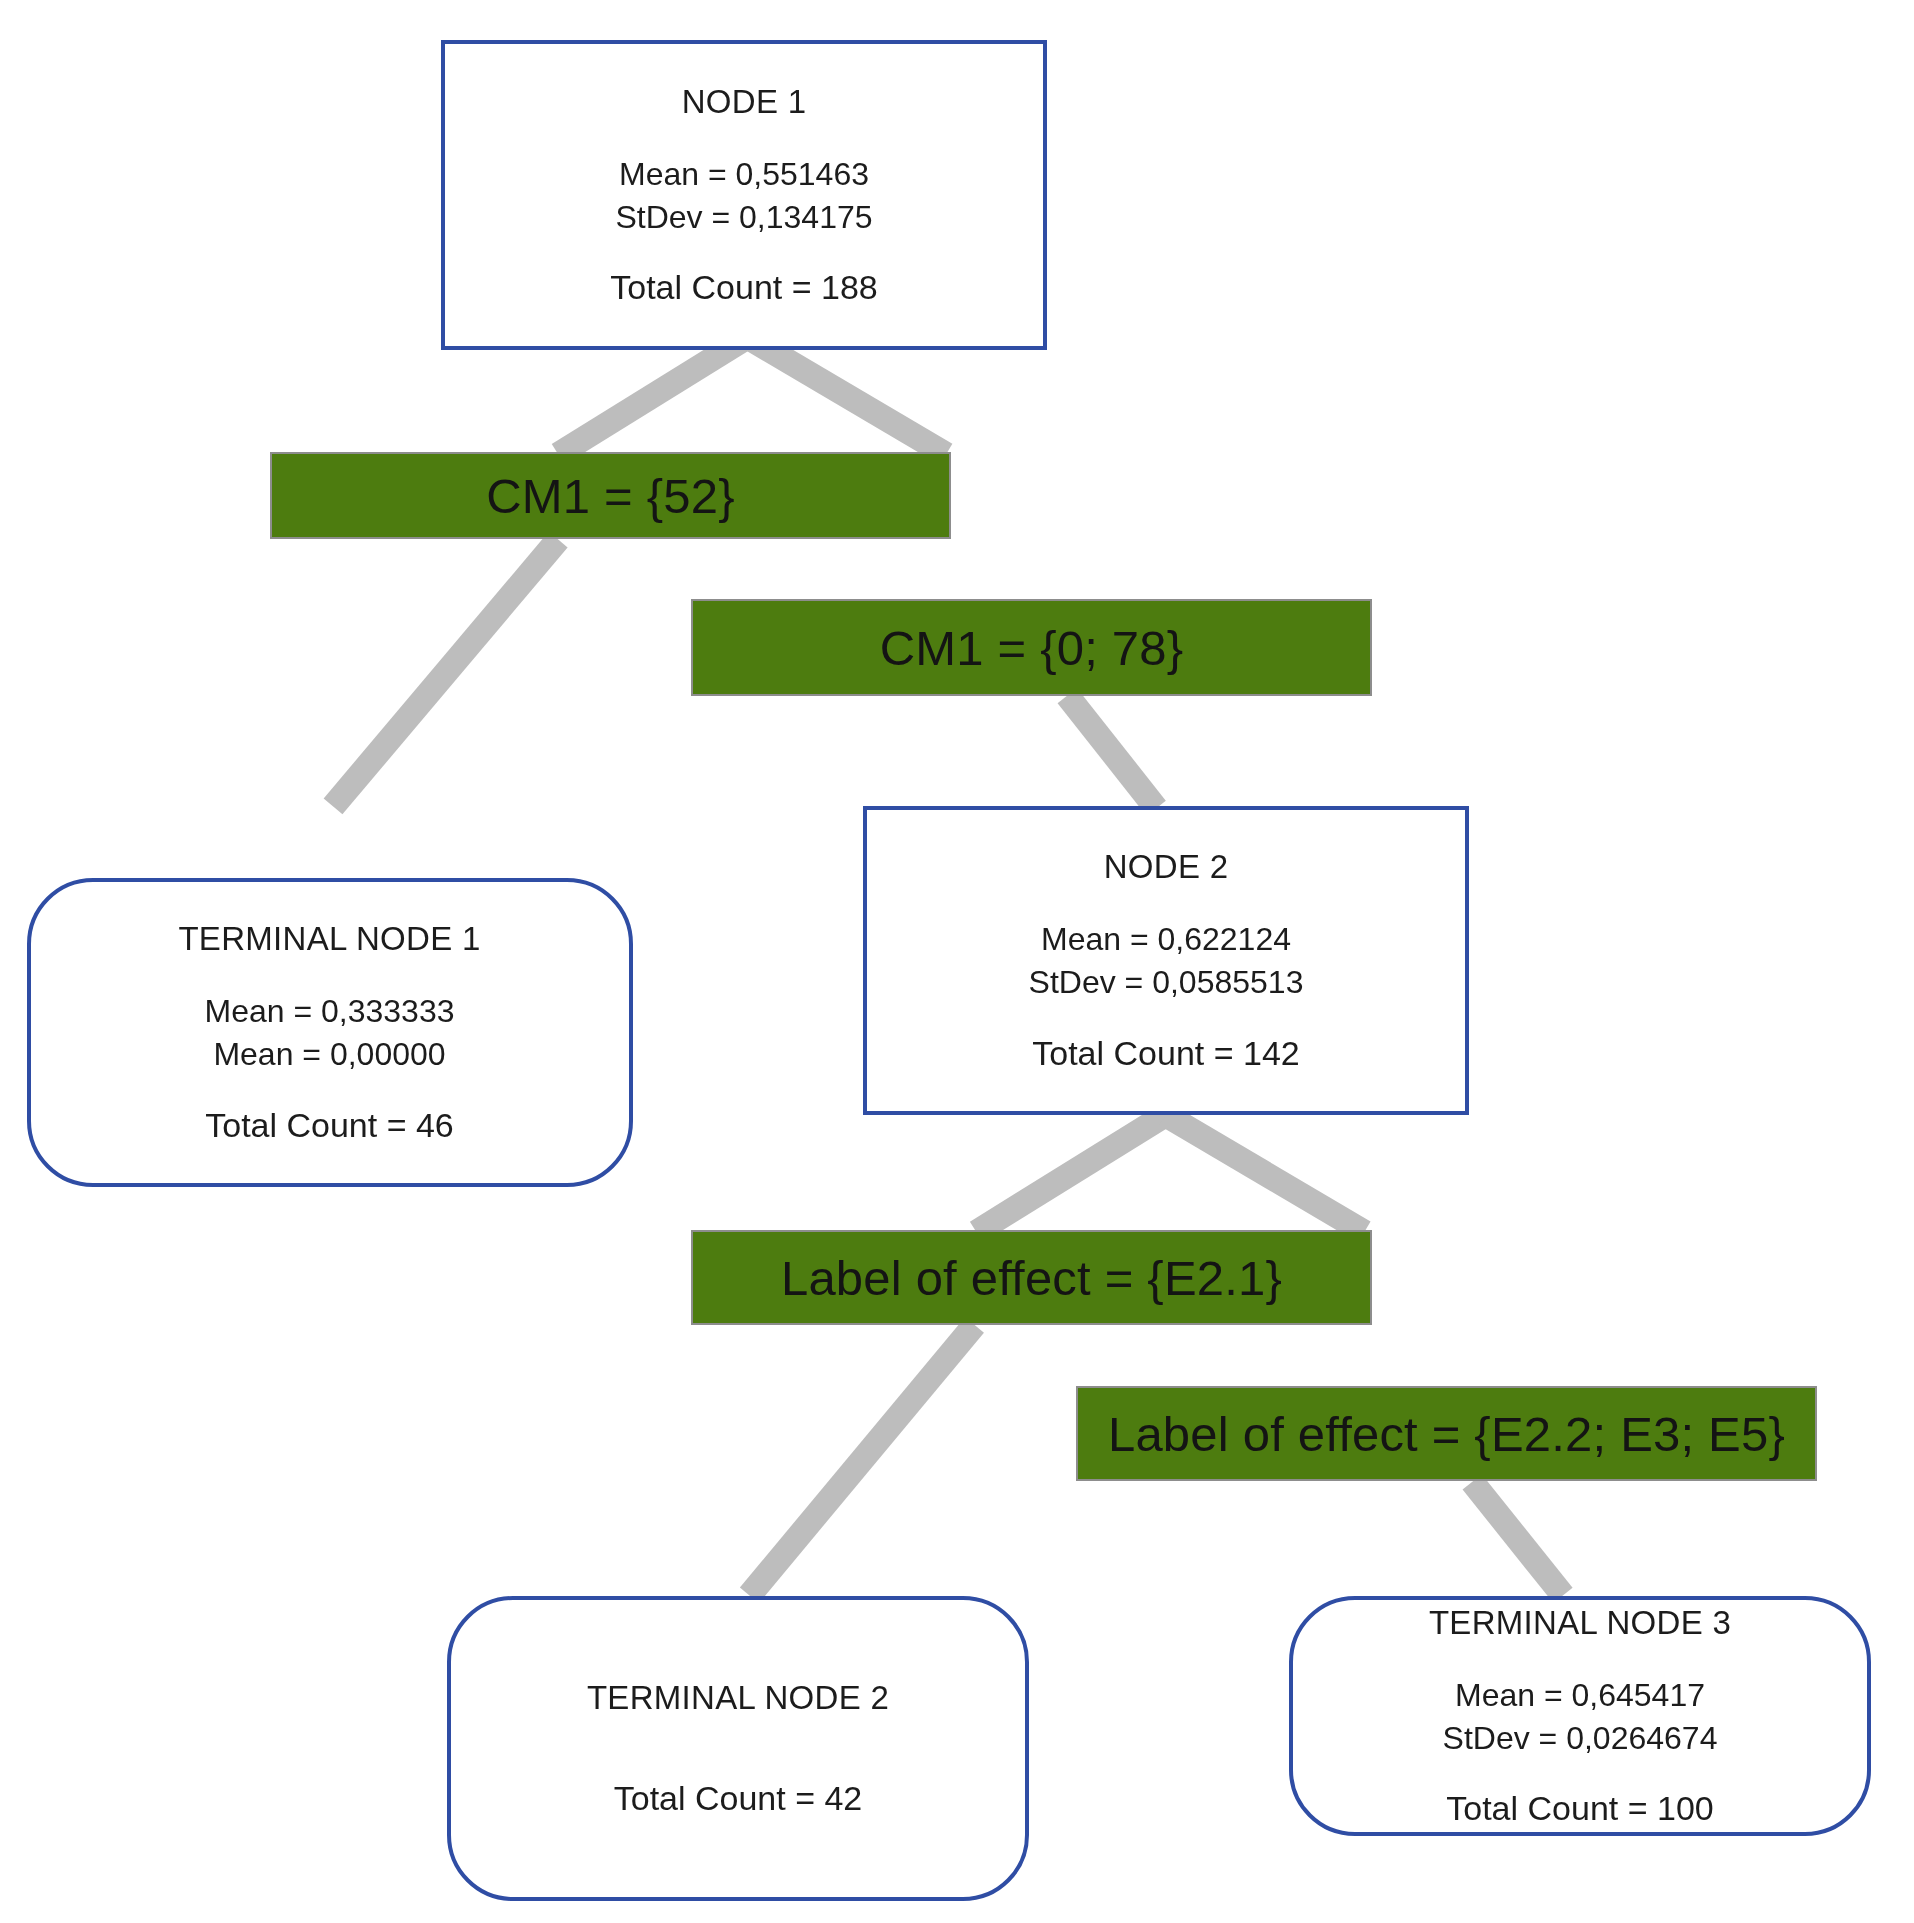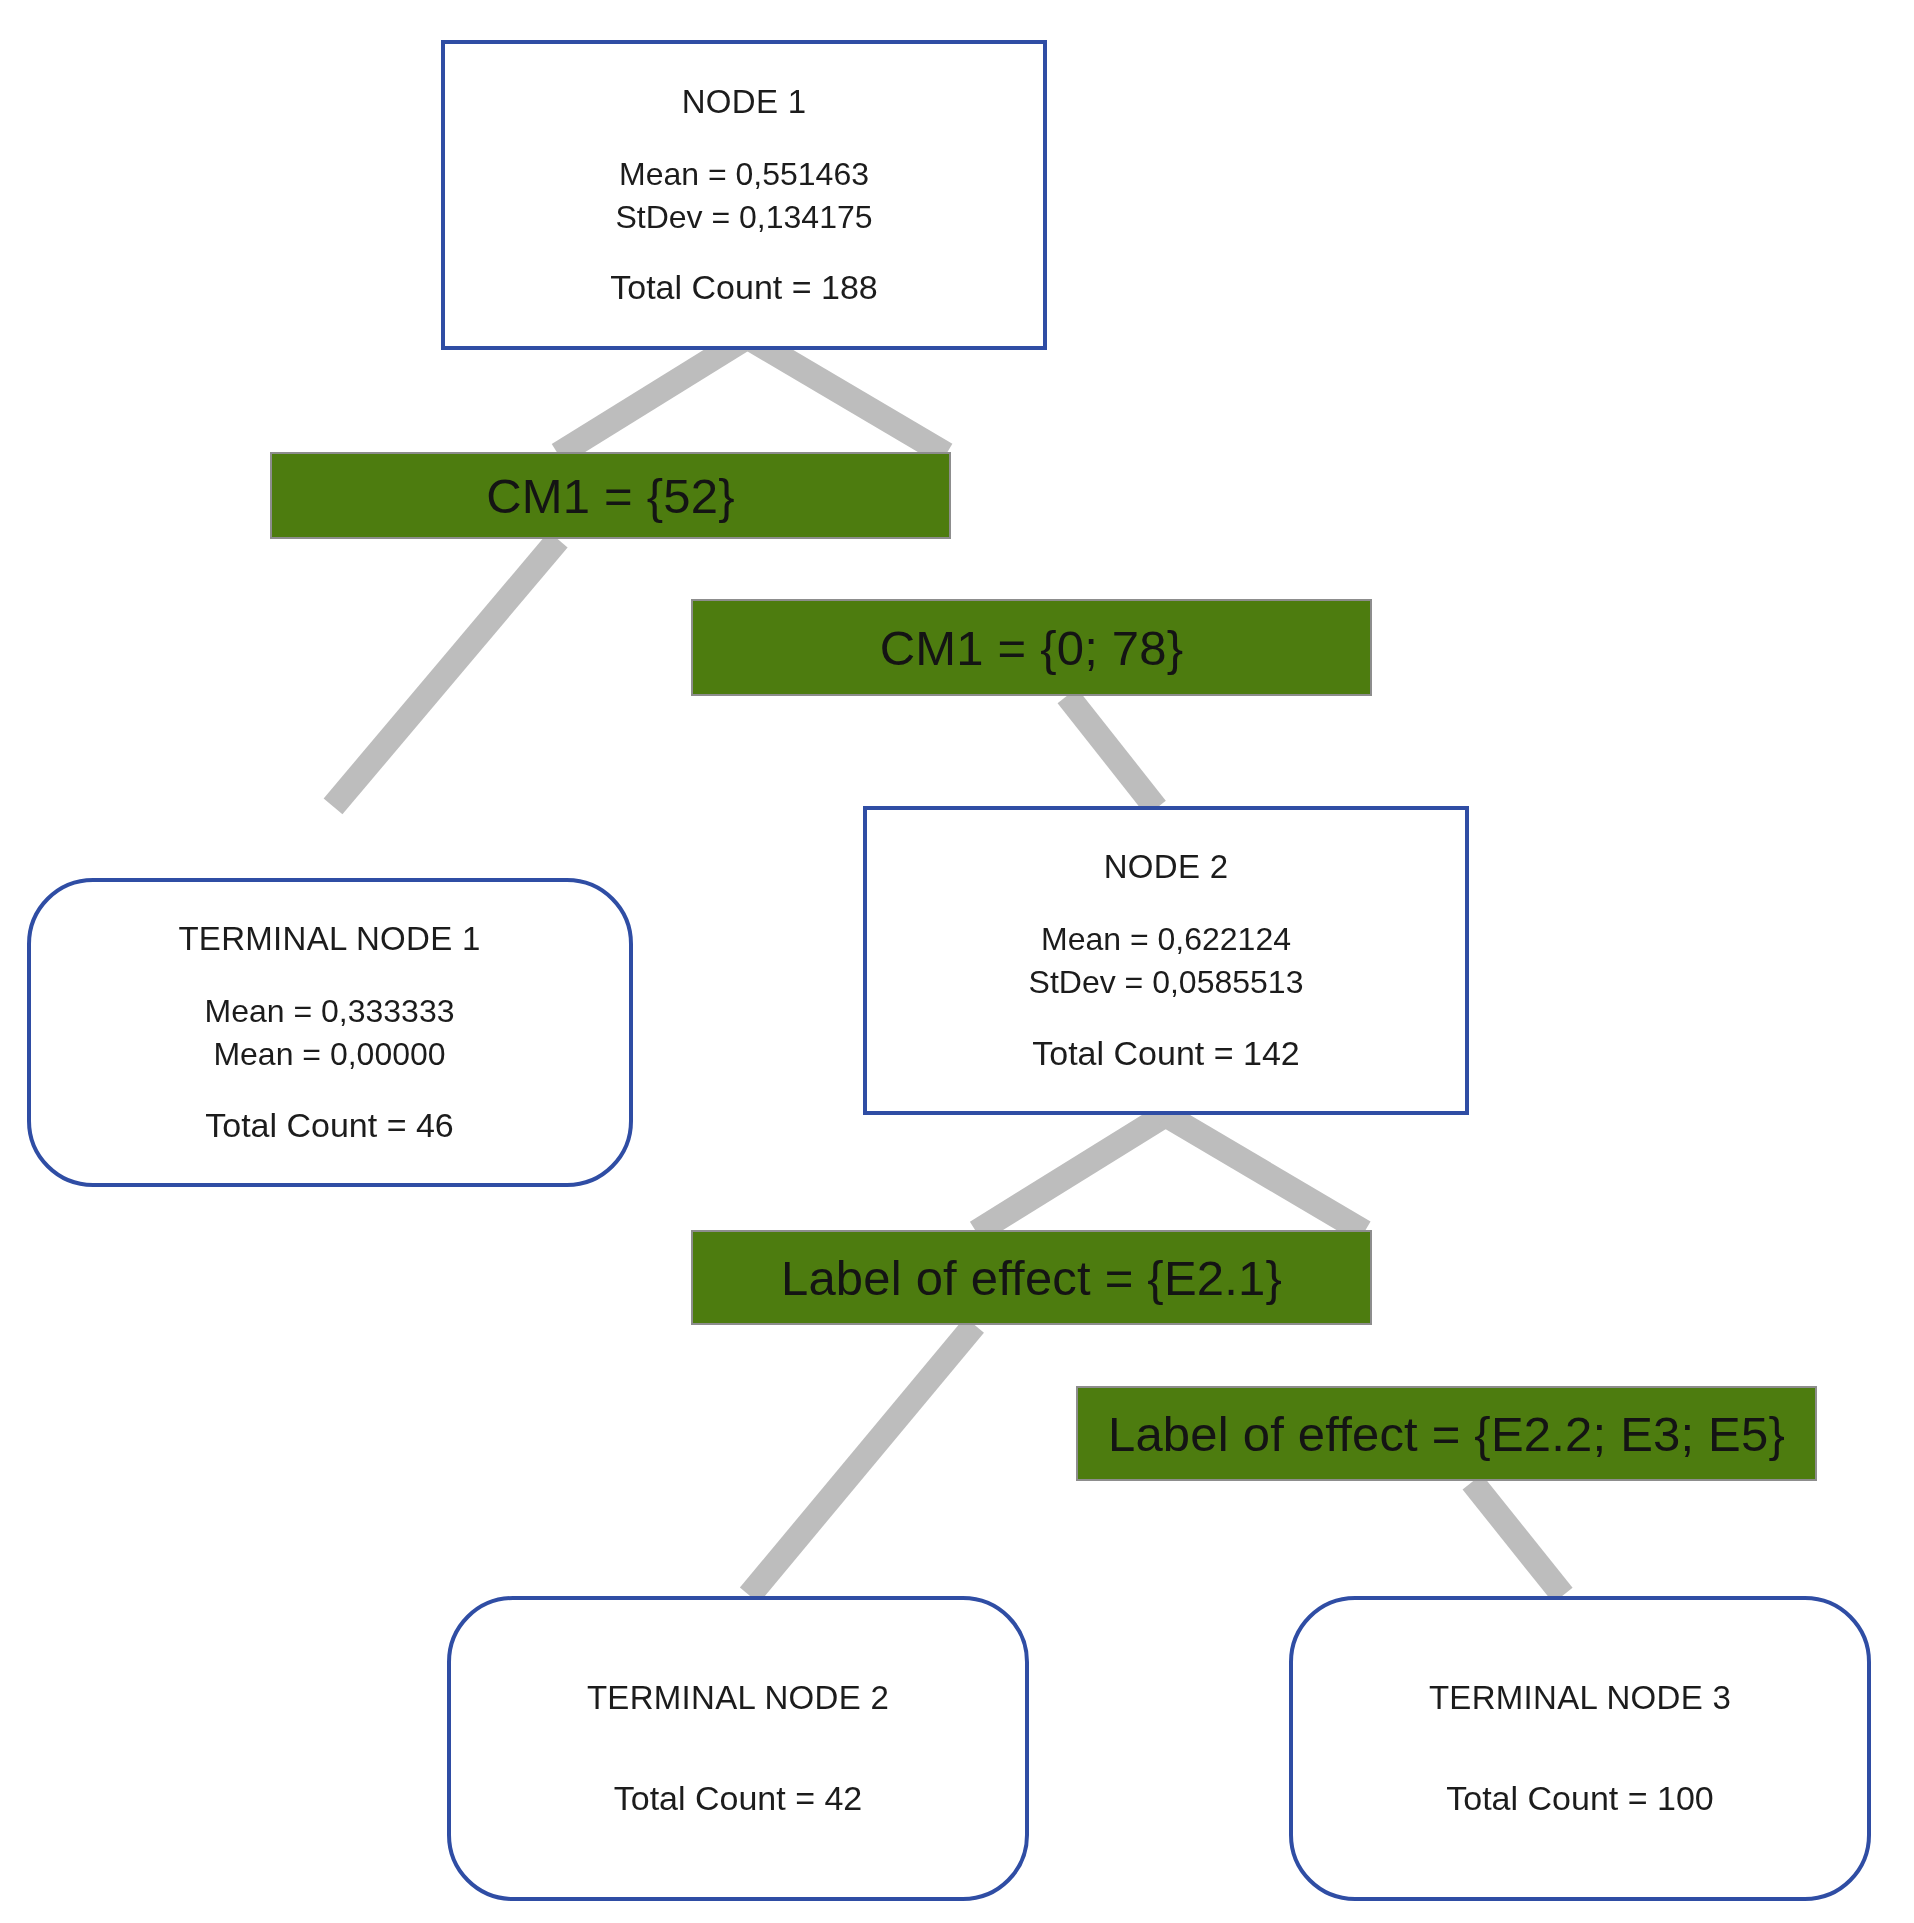--- a/index.html
+++ b/index.html
@@ -141,19 +141,23 @@
 
   <div class="split" style="left:1076px; top:1386px; width:741px; height:95px;">
     <div class="split-label">Label of effect = {E2.2; E3; E5}</div>
   </div>
 
   <div class="node terminal" style="left:447px; top:1596px; width:582px; height:305px;">
     <div class="node-title">TERMINAL NODE 2</div>
     <div class="node-count">Total Count = 42</div>
   </div>
 
-  <div class="node terminal" style="left:1289px; top:1596px; width:582px; height:305px;">
+  <div class="node terminal" style="left:1289px; top:1596px; width:582px; height:240px;">
     <div class="node-title">TERMINAL NODE 3</div>
+    <div class="node-stats">
+      <div>Mean = 0,645417</div>
+      <div>StDev = 0,0264674</div>
+    </div>
     <div class="node-count">Total Count = 100</div>
   </div>
 
 </div>
 
 
 </body></html>

